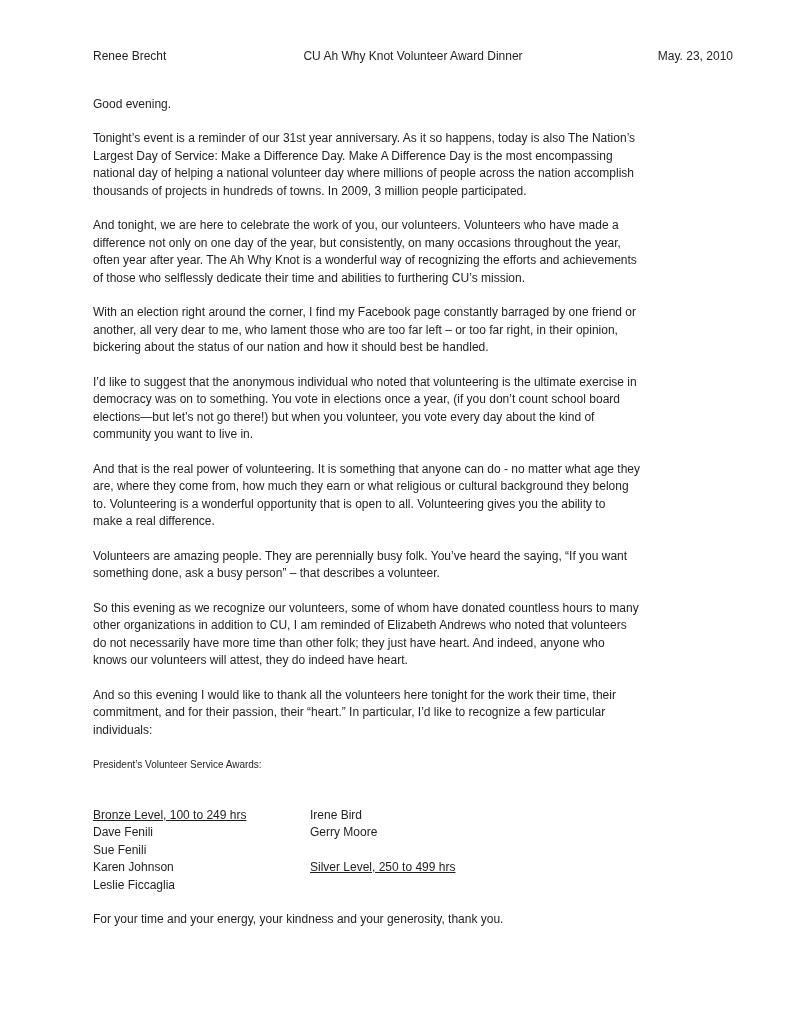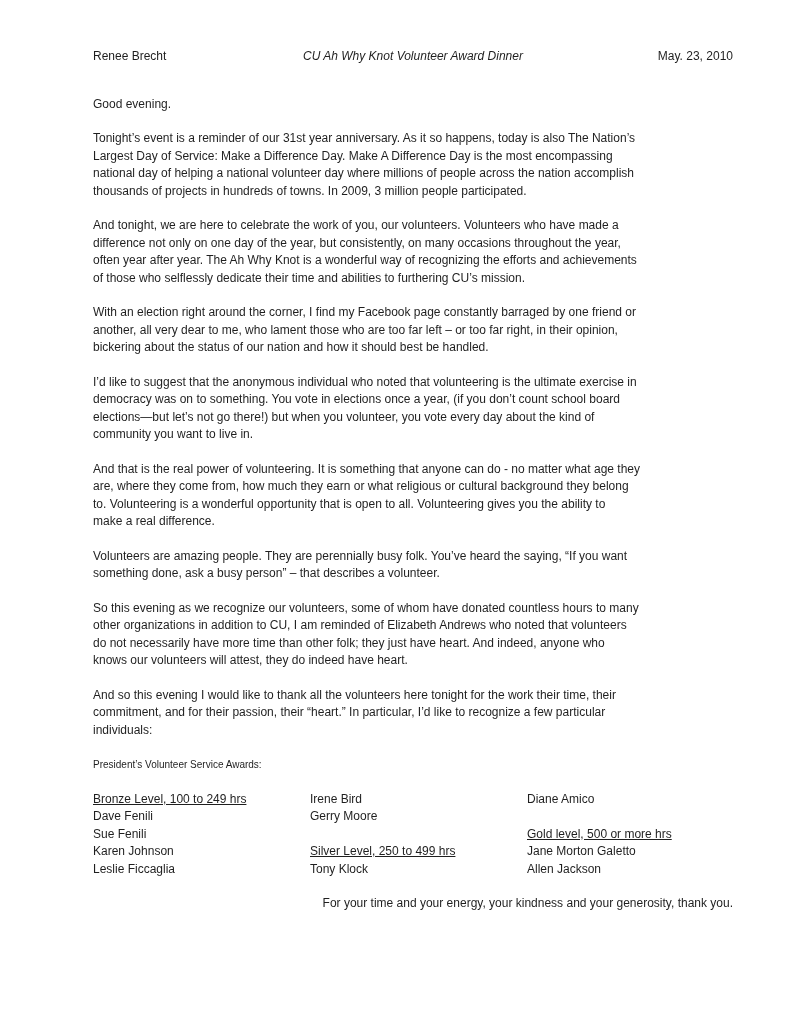--- a/index.html
+++ b/index.html
@@ -18,50 +18,49 @@
     background: #ffffff;
   }
   .doc-header {
     display: flex;
     align-items: baseline;
     font-size: 12px;
     line-height: 17.5px;
     margin-bottom: 30px;
   }
   .doc-header .left   { flex: 1; text-align: left; }
-  .doc-header .center { flex: 2; text-align: center; font-style: italic; }
+  .doc-header .center { flex: 2; text-align: center; }
   .doc-header .right  { flex: 1; text-align: right; }
   p.body-par {
     font-size: 12px;
     line-height: 17.5px;
     margin-bottom: 17px;
     white-space: pre-line; 
   }
   .awards-heading {
     font-size: 10px;
     line-height: 17.5px;
     margin-bottom: 17px;
   }
   .awards-grid {
     display: flex;
     margin-bottom: 17px;
   }
-  .award-col { width: 217px; }
+  .award-col { width: 217px; margin-top: 16px; }
   .award-col:last-child { width: auto; }
   .award-cell {
     font-size: 12px;
     line-height: 17.5px;
     height: 17.5px;
     white-space: nowrap;
   }
   .award-cell.underlined { text-decoration: underline; }
   .closing {
     font-size: 12px;
     line-height: 17.5px;
-    text-align: right;
   }
 </style>
 </head>
 <body>
 
 <div class="page">
 
   <div class="doc-header">
     <span class="left">Renee Brecht</span>
     <span class="center">CU Ah Why Knot Volunteer Award Dinner</span>
@@ -107,26 +106,18 @@
       <div class="award-cell">Dave Fenili</div>
       <div class="award-cell">Sue Fenili</div>
       <div class="award-cell">Karen Johnson</div>
       <div class="award-cell">Leslie Ficcaglia</div>
     </div>
     <div class="award-col">
       <div class="award-cell">Irene Bird</div>
       <div class="award-cell">Gerry Moore</div>
       <div class="award-cell"></div>
       <div class="award-cell underlined">Silver Level, 250 to 499 hrs</div>
-      <div class="award-cell">Tony Klock</div>
-    </div>
-    <div class="award-col">
-      <div class="award-cell">Diane Amico</div>
-      <div class="award-cell"></div>
-      <div class="award-cell underlined">Gold level, 500 or more hrs</div>
-      <div class="award-cell">Jane Morton Galetto</div>
-      <div class="award-cell">Allen Jackson</div>
     </div>
   </div>
 
   <p class="closing">For your time and your energy, your kindness and your generosity, thank you.</p>
 
 </div>
 
 </body></html>

